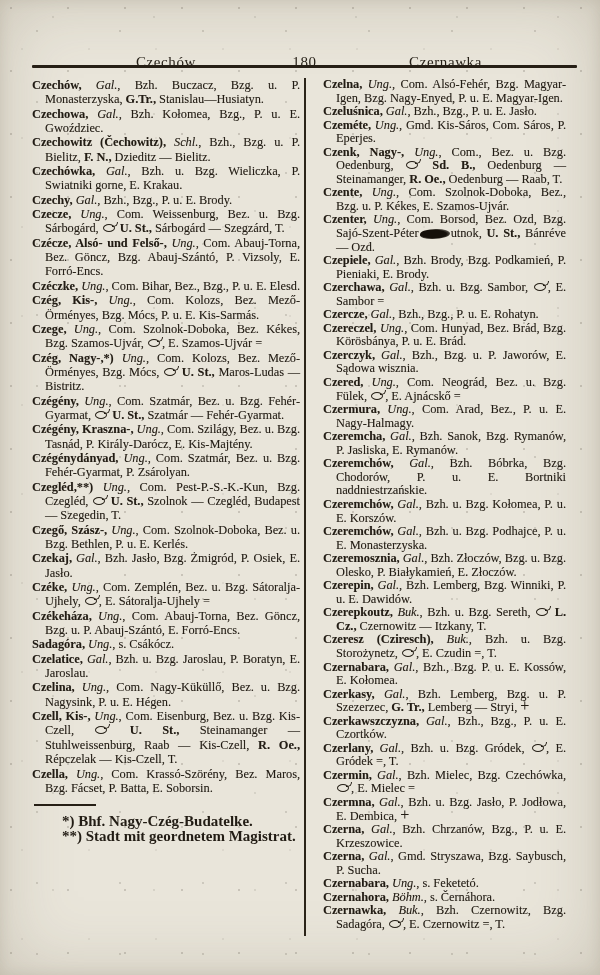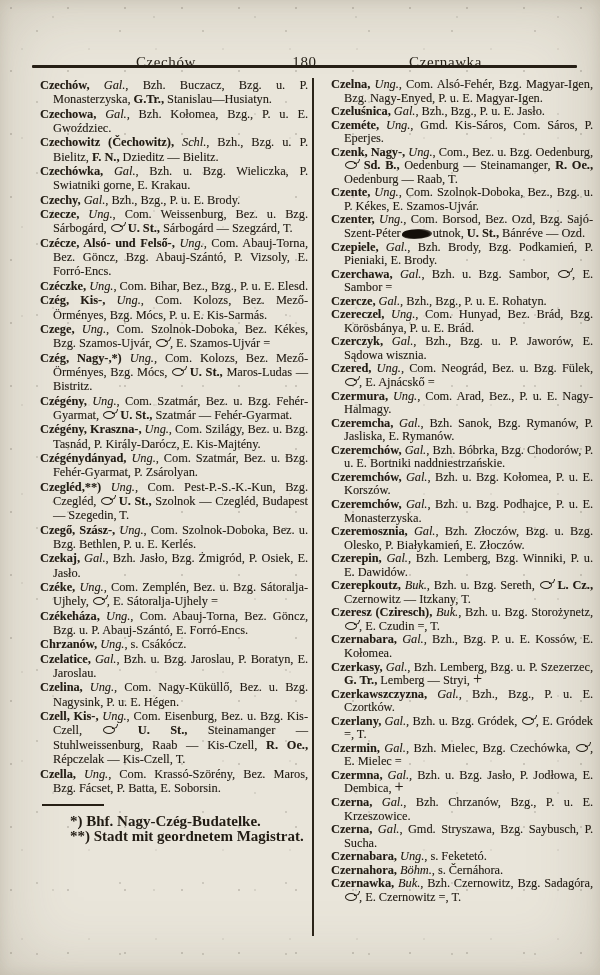--- a/index.html
+++ b/index.html
@@ -23,21 +23,21 @@
       radial-gradient(circle at 22px 49px, rgba(45,37,26,.12) .5px, transparent 1px),
       radial-gradient(circle at 53px 17px, rgba(45,37,26,.10) .9px, transparent 1.5px);
     background-size:57px 63px, 83px 71px, 67px 89px, 101px 97px;
   }
   .header{position:absolute;top:54px;left:32px;right:23px;height:18px;}
   .header span{position:absolute;top:0;font-size:15px;letter-spacing:.6px;color:#241e15;}
   .header .h-left{left:0;width:268px;text-align:center;}
   .header .h-num{left:0;right:0;text-align:center;}
   .header .h-right{right:0;width:263px;text-align:center;}
   .header-rule{position:absolute;top:65px;left:32px;right:23px;height:2.6px;background:#261f15;border-radius:1px;}
-  .columns{position:absolute;top:76px;left:32px;right:7px;height:866px;display:flex;margin-left:8px;}
+  .columns{position:absolute;top:76px;left:32px;right:34px;height:866px;display:flex;}
   .col-left{width:268px;padding-top:2px;}
   .col-divider{width:2px;background:#2b2419;margin:2px 0 6px 4px;}
   .col-right{flex:1;padding-left:17px;padding-top:2px;}
   .entry{
     margin:0;padding-left:13px;text-indent:-13px;
     font-size:12.3px;line-height:14.35px;text-align:justify;
     text-shadow:.25px .25px 0 rgba(34,28,20,.3);
   }
   .col-right .entry{line-height:13.55px;}
   .seg-b{font-weight:700;}
@@ -89,21 +89,21 @@
           <p class="entry"><span class="seg-b">Czege,</span><span class="seg-i"> Ung.</span><span class="seg-n">, Com. Szolnok-Doboka, Bez. Kékes, Bzg. Szamos-Ujvár, </span><span class="posthorn"></span><span class="seg-n">, E. Szamos-Ujvár =</span></p>
           <p class="entry"><span class="seg-b">Czég, Nagy-,*)</span><span class="seg-i"> Ung.</span><span class="seg-n">, Com. Kolozs, Bez. Mező-Örményes, Bzg. Mócs, </span><span class="posthorn"></span><span class="seg-b"> U. St.,</span><span class="seg-n"> Maros-Ludas — Bistritz.</span></p>
           <p class="entry"><span class="seg-b">Czégény,</span><span class="seg-i"> Ung.</span><span class="seg-n">, Com. Szatmár, Bez. u. Bzg. Fehér-Gyarmat, </span><span class="posthorn"></span><span class="seg-b"> U. St.,</span><span class="seg-n"> Szatmár — Fehér-Gyarmat.</span></p>
           <p class="entry"><span class="seg-b">Czégény, Kraszna-,</span><span class="seg-i"> Ung.</span><span class="seg-n">, Com. Szilágy, Bez. u. Bzg. Tasnád, P. Király-Darócz, E. Kis-Majtény.</span></p>
           <p class="entry"><span class="seg-b">Czégénydányad,</span><span class="seg-i"> Ung.</span><span class="seg-n">, Com. Szatmár, Bez. u. Bzg. Fehér-Gyarmat, P. Zsárolyan.</span></p>
           <p class="entry"><span class="seg-b">Czegléd,**)</span><span class="seg-i"> Ung.</span><span class="seg-n">, Com. Pest-P.-S.-K.-Kun, Bzg. Czegléd, </span><span class="posthorn"></span><span class="seg-b"> U. St.,</span><span class="seg-n"> Szolnok — Czegléd, Budapest — Szegedin, T.</span></p>
           <p class="entry"><span class="seg-b">Czegő, Szász-,</span><span class="seg-i"> Ung.</span><span class="seg-n">, Com. Szolnok-Doboka, Bez. u. Bzg. Bethlen, P. u. E. Kerlés.</span></p>
           <p class="entry"><span class="seg-b">Czekaj,</span><span class="seg-i"> Gal.</span><span class="seg-n">, Bzh. Jasło, Bzg. Żmigród, P. Osiek, E. Jasło.</span></p>
           <p class="entry"><span class="seg-b">Czéke,</span><span class="seg-i"> Ung.</span><span class="seg-n">, Com. Zemplén, Bez. u. Bzg. Sátoralja-Ujhely, </span><span class="posthorn"></span><span class="seg-n">, E. Sátoralja-Ujhely =</span></p>
           <p class="entry"><span class="seg-b">Czékeháza,</span><span class="seg-i"> Ung.</span><span class="seg-n">, Com. Abauj-Torna, Bez. Göncz, Bzg. u. P. Abauj-Szántó, E. Forró-Encs.</span></p>
-          <p class="entry"><span class="seg-b">Chrzanów,</span><span class="seg-i"> Ung.</span><span class="seg-n">, s. Csákócz.</span></p>
+          <p class="entry"><span class="seg-b">Sadagóra,</span><span class="seg-i"> Ung.</span><span class="seg-n">, s. Csákócz.</span></p>
           <p class="entry"><span class="seg-b">Czelatice,</span><span class="seg-i"> Gal.</span><span class="seg-n">, Bzh. u. Bzg. Jaroslau, P. Boratyn, E. Jaroslau.</span></p>
           <p class="entry"><span class="seg-b">Czelina,</span><span class="seg-i"> Ung.</span><span class="seg-n">, Com. Nagy-Küküllő, Bez. u. Bzg. Nagysink, P. u. E. Hégen.</span></p>
           <p class="entry"><span class="seg-b">Czell, Kis-,</span><span class="seg-i"> Ung.</span><span class="seg-n">, Com. Eisenburg, Bez. u. Bzg. Kis-Czell, </span><span class="posthorn"></span><span class="seg-b"> U. St.,</span><span class="seg-n"> Steinamanger — Stuhlweissenburg, Raab — Kis-Czell, </span><span class="seg-b">R. Oe.,</span><span class="seg-n"> Répczelak — Kis-Czell, T.</span></p>
           <p class="entry"><span class="seg-b">Czella,</span><span class="seg-i"> Ung.</span><span class="seg-n">, Com. Krassó-Szörény, Bez. Maros, Bzg. Fácset, P. Batta, E. Soborsin.</span></p>
         </div>
       <div class="footnotes">
         <div class="footnote-rule"></div>
         <p class="footnote"><span class="fn-marker">*)</span><span> Bhf. Nagy-Czég-Budatelke.</span></p>
         <p class="footnote"><span class="fn-marker">**)</span><span> Stadt mit geordnetem Magistrat.</span></p>
       </div>

